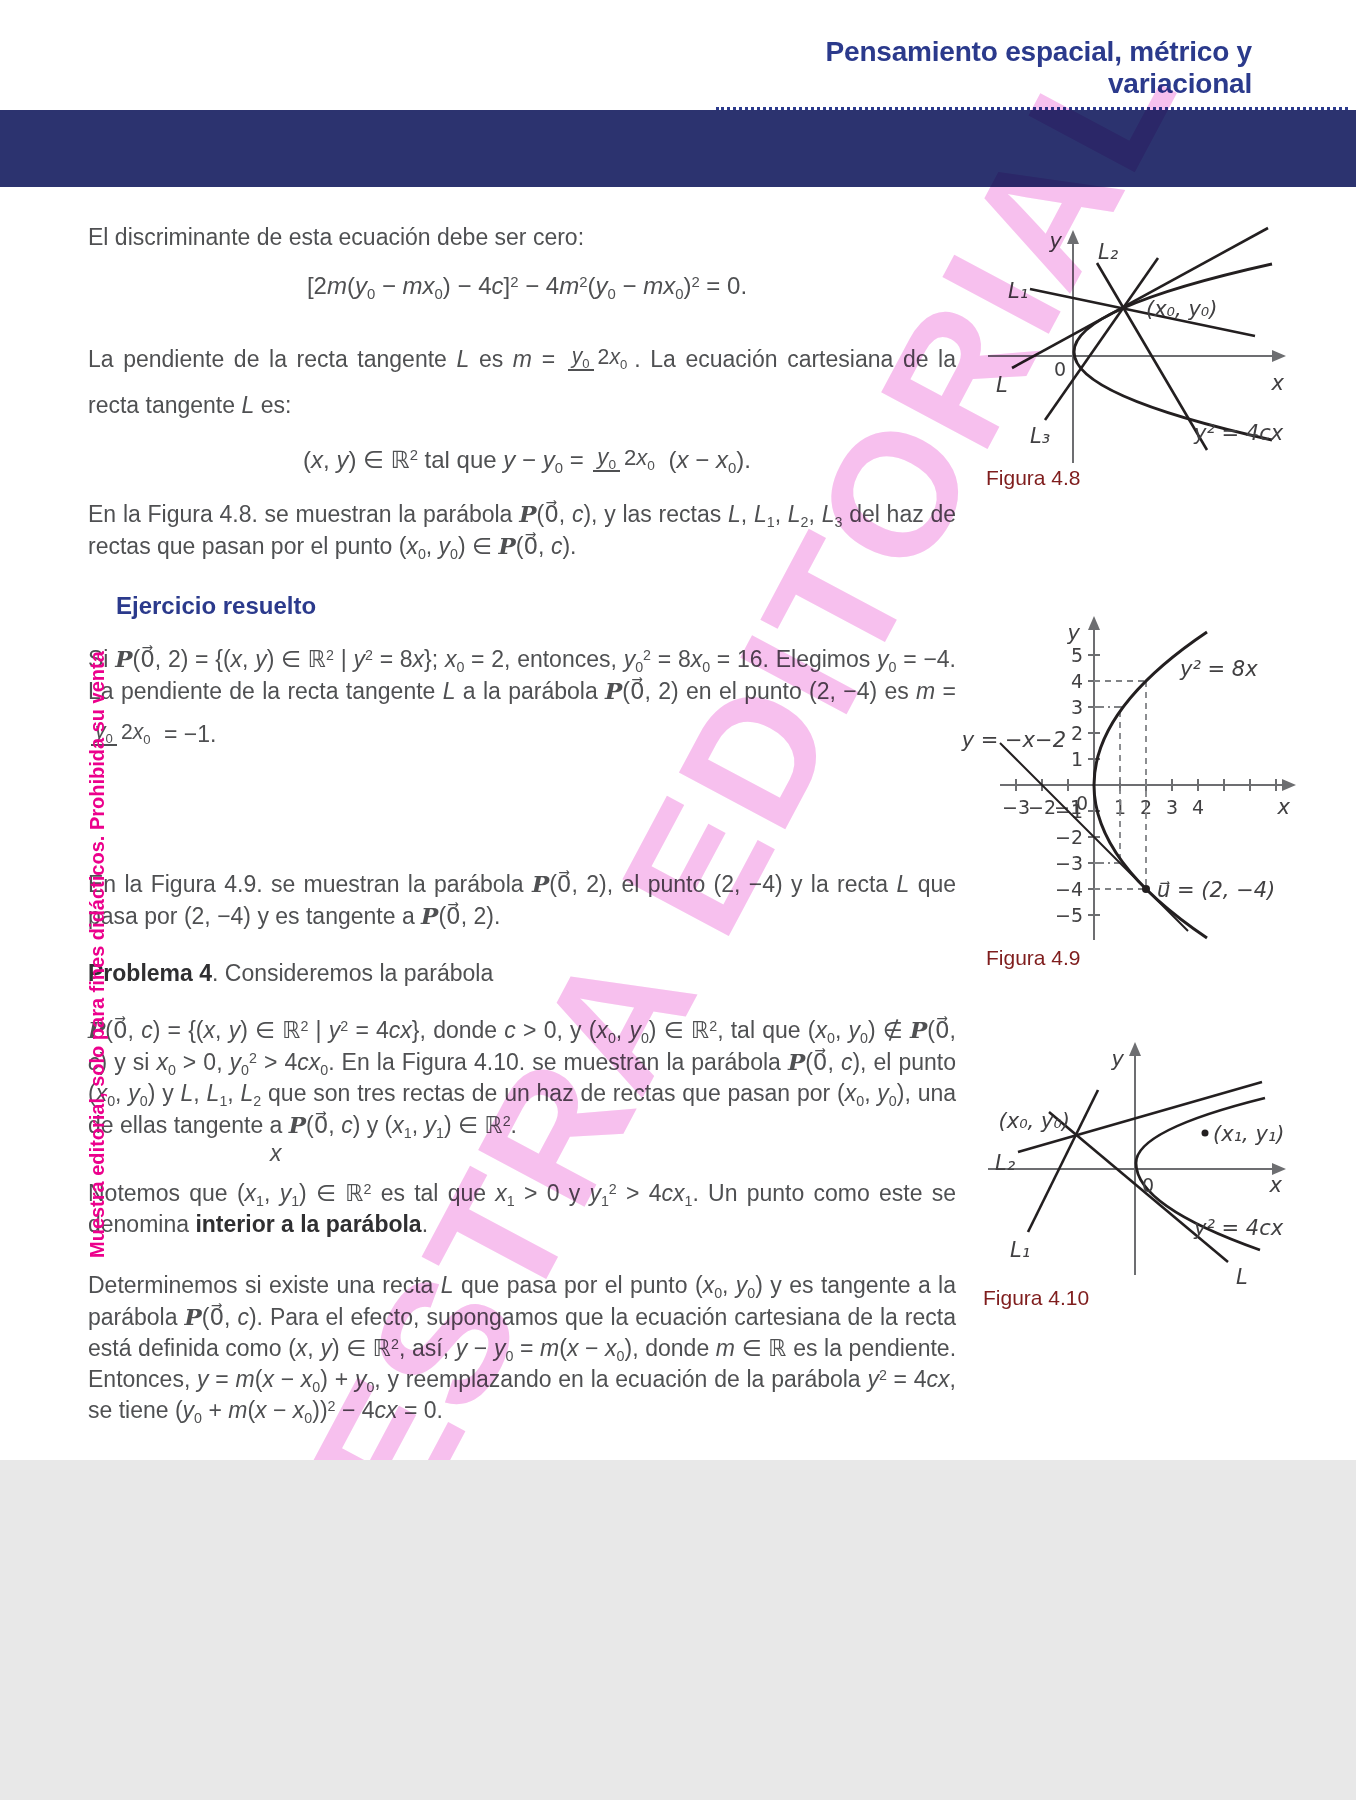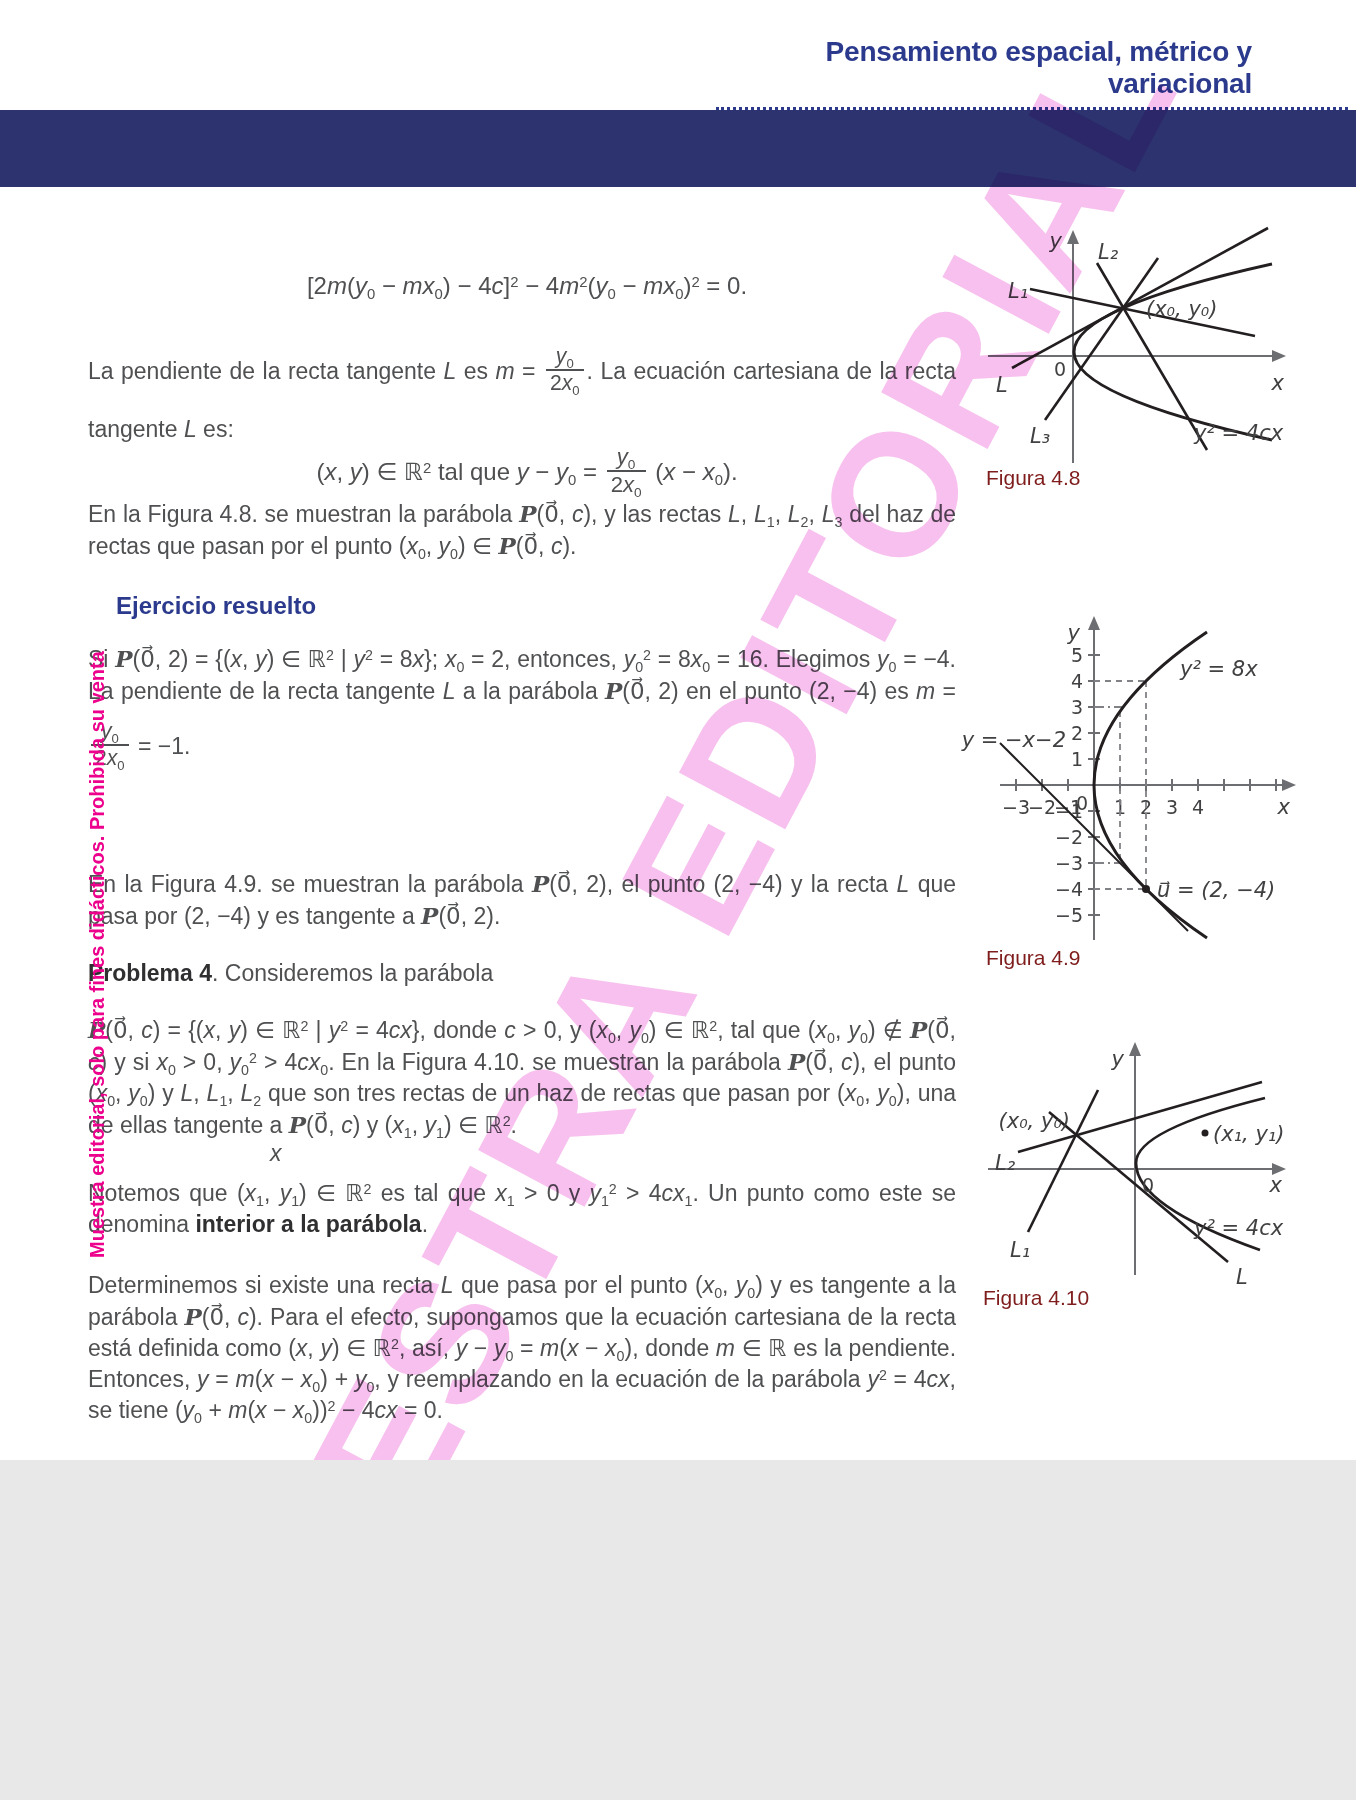--- a/index.html
+++ b/index.html
@@ -13,21 +13,21 @@
   
   .para{position:absolute;left:88px;width:868px;font-size:23px;line-height:31px;
     text-align:justify;color:#4f5052;}
   .para i{font-style:italic;}
   .para b, .para strong{font-weight:bold;color:#2f2f31;}
   .equation{position:absolute;left:93px;width:868px;font-size:24px;color:#4f5052;text-align:center;}
   .section-heading{position:absolute;left:88px;width:868px;font-size:24px;font-weight:600;color:#2b3a8c;margin-left:28px;}
   sub{font-size:0.62em;vertical-align:-0.35em;line-height:0;}
   sup{font-size:0.62em;vertical-align:0.5em;line-height:0;}
   .scr{font-family:"DejaVu Serif","Liberation Serif",serif;font-style:italic;font-weight:600;}
-  .fr{display:inline-flex;flex-direction:column;vertical-align:middle;text-align:center;
+  .fr{display:inline-flex;flex-direction:row;vertical-align:middle;text-align:center;
       line-height:1.08;font-size:0.92em;margin:16px 3px;position:relative;top:-3px;}
   .fr .nu{border-bottom:2px solid #4f5052;padding:0 4px 1px;}
   .fr .de{padding:1px 4px 0;}
   .lone-x{position:absolute;left:270px;top:1140px;font-size:23px;font-style:italic;color:#4f5052;}
   
   .figsvg{position:absolute;}
   .fig-caption{position:absolute;font-size:21px;color:#7f1d1d;}
   .figsvg text{font-family:"DejaVu Sans","Liberation Sans",sans-serif;fill:#414042;}
   .flabel{font-size:21px;font-style:italic;}
   .ftick{font-size:19px;font-style:normal;}
@@ -43,20 +43,21 @@
     padding-top:22px;box-sizing:border-box;}
 </style>
 </head>
 <body>
 
 <div id="page">
 
   <div class="header-title">Pensamiento espacial, métrico y variacional</div>
   <div class="top-bar"></div>
 
+  <div class="para" style="top:222px">El discriminante de esta ecuación debe ser cero:</div>
   <div class="equation" style="top:272px">[2<i>m</i>(<i>y</i><sub>0</sub> − <i>mx</i><sub>0</sub>) − 4<i>c</i>]<sup>2</sup> − 4<i>m</i><sup>2</sup>(<i>y</i><sub>0</sub> − <i>mx</i><sub>0</sub>)<sup>2</sup> = 0.</div>
   <div class="para" style="top:332px">La pendiente de la recta tangente <i>L</i> es <i>m</i> = <span class="fr">
         <span class="nu"><i>y</i><sub>0</sub></span>
         <span class="de">2<i>x</i><sub>0</sub></span>
       </span>. La ecuación cartesiana de la recta tangente <i>L</i> es:</div>
   <div class="equation" style="top:432px">(<i>x</i>, <i>y</i>) ∈ ℝ<sup>2</sup> tal que <i>y</i> − <i>y</i><sub>0</sub> = <span class="fr">
         <span class="nu"><i>y</i><sub>0</sub></span>
         <span class="de">2<i>x</i><sub>0</sub></span>
       </span> (<i>x</i> − <i>x</i><sub>0</sub>).</div>
   <div class="para" style="top:498px">En la Figura 4.8. se muestran la parábola <span class="scr">P</span>(0⃗, <i>c</i>), y las rectas <i>L</i>, <i>L</i><sub>1</sub>, <i>L</i><sub>2</sub>, <i>L</i><sub>3</sub> del haz de rectas que pasan por el punto (<i>x</i><sub>0</sub>, <i>y</i><sub>0</sub>) ∈ <span class="scr">P</span>(0⃗, <i>c</i>).</div>

